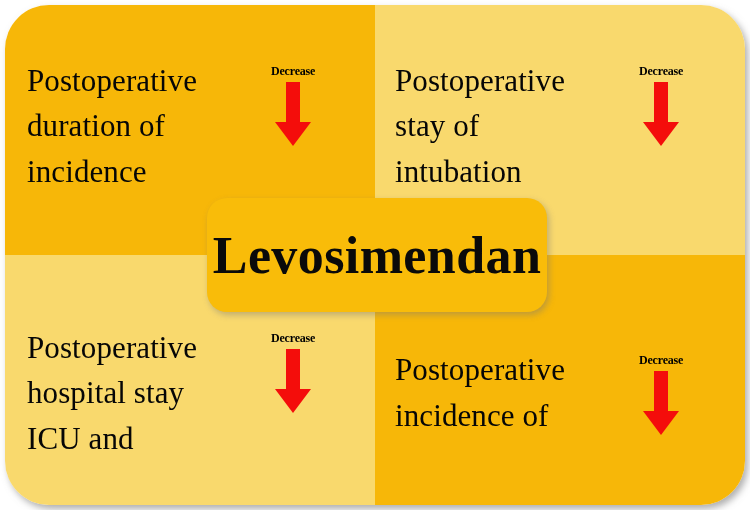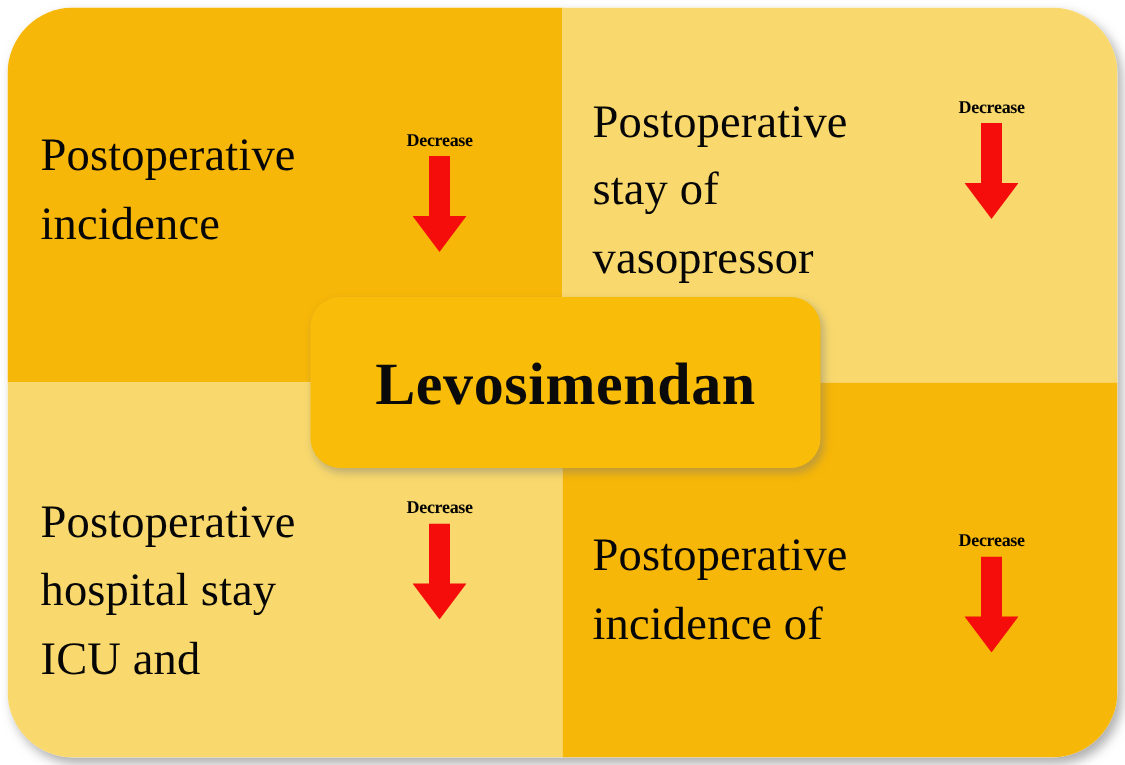--- a/index.html
+++ b/index.html
@@ -97,54 +97,55 @@
     background: #F9BC09;
     border-radius: 20px;
     display: flex;
     align-items: center;
     justify-content: center;
     box-shadow: 2px 3px 6px rgba(120, 120, 120, 0.45);
   }
   #center-box .center-label {
     font-family: "Liberation Serif", "DejaVu Serif", serif;
     font-weight: bold;
-    font-size: 40px;
+    font-size: 52px;
     color: #0a0a0a;
     letter-spacing: 0.4px;
     white-space: nowrap;
   }
 </style>
 </head>
 <body>
 
 <div id="figure">
 
   <div id="quad-panel">
 
     <div class="quadrant quad-dark" id="quad-tl">
       <div class="quad-inner">
         <div class="quad-text">
           <span class="tline">Postoperative</span>
+          <span class="tline">duration of</span>
           <span class="tline">incidence</span>
         </div>
         <div class="decrease-group">
           <span class="decrease-label">Decrease</span>
           <svg class="arrow-down" width="36" height="64" viewBox="0 0 36 64">
             <polygon points="11,0 25,0 25,40 36,40 18,64 0,40 11,40" fill="#F40D0B"></polygon>
           </svg>
         </div>
       </div>
     </div>
 
     <div class="quadrant quad-light" id="quad-tr">
       <div class="quad-inner">
         <div class="quad-text">
           <span class="tline">Postoperative</span>
           <span class="tline">stay of</span>
-          <span class="tline">vasopressor</span>
+          <span class="tline">intubation</span>
         </div>
         <div class="decrease-group">
           <span class="decrease-label">Decrease</span>
           <svg class="arrow-down" width="36" height="64" viewBox="0 0 36 64">
             <polygon points="11,0 25,0 25,40 36,40 18,64 0,40 11,40" fill="#F40D0B"></polygon>
           </svg>
         </div>
       </div>
     </div>
 

